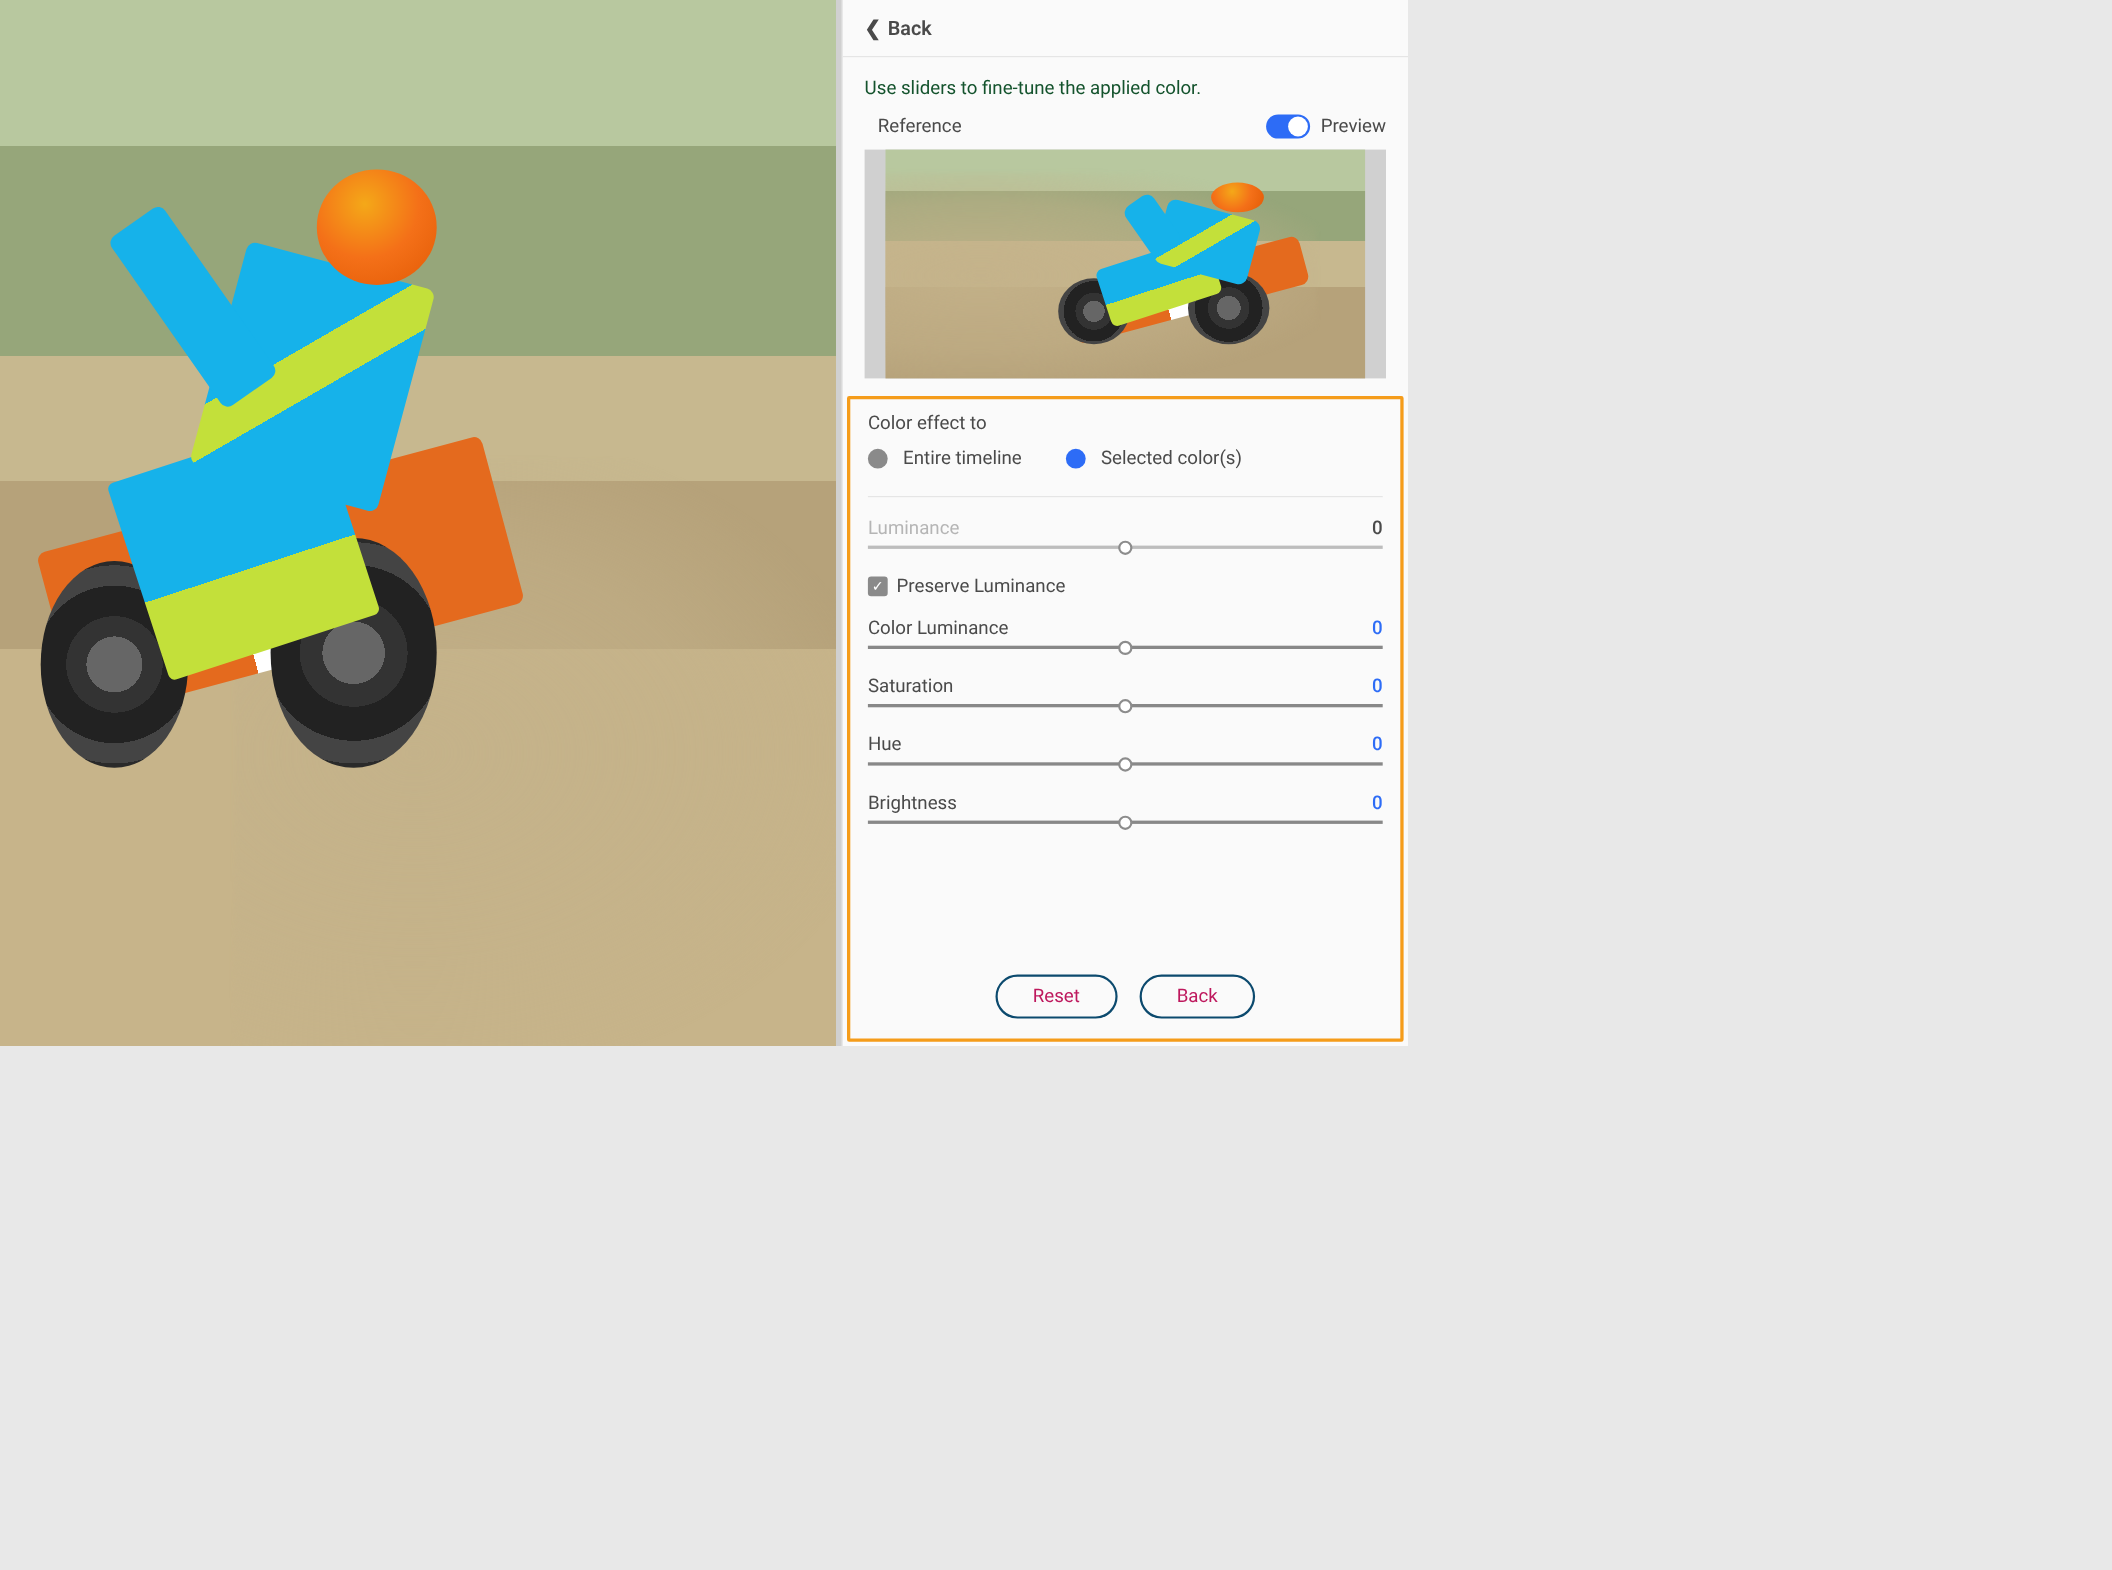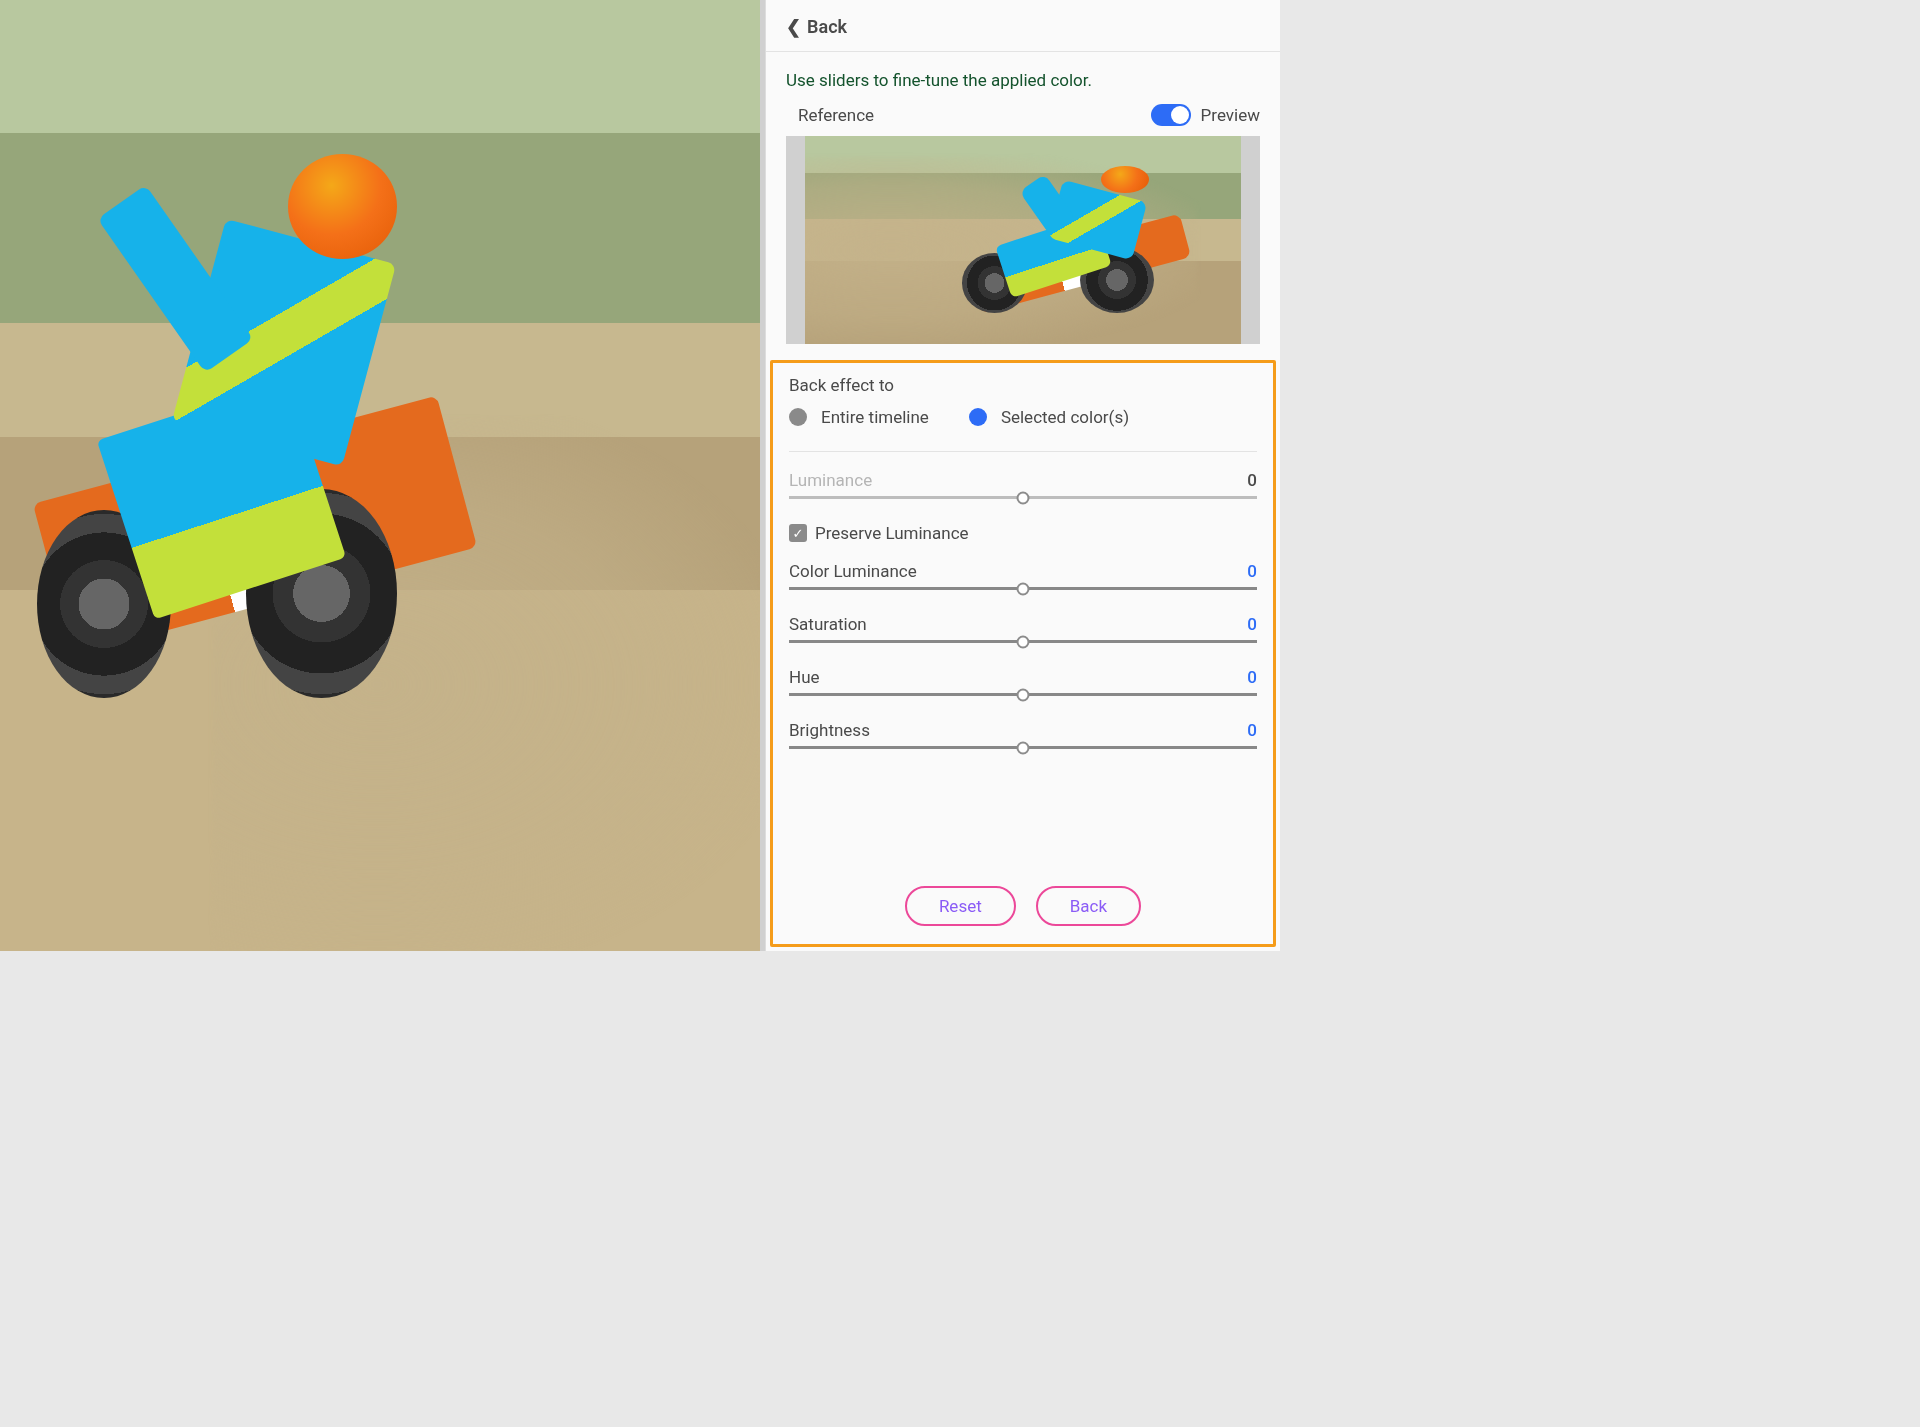--- a/index.html
+++ b/index.html
@@ -285,26 +285,26 @@
       cursor: pointer;
     }
     .buttons-row {
       display: flex;
       justify-content: center;
       gap: 20px;
       margin-top: auto;
       padding-top: 24px;
     }
     .pill-button {
-      border: 2px solid #ec4899;
+      border: 2px solid #0c4a6e;
       border-radius: 22px;
       background: transparent;
       padding: 8px 32px;
       font-size: 17px;
-      color: #8b5cf6;
+      color: #be185d;
       cursor: pointer;
     }
   </style>
 </head>
 <body>
 
 <div class="main-preview">
   <div class="main-preview-image">
     <div class="dust"></div>
     <div class="rider-shape">
@@ -350,21 +350,21 @@
         <div class="legs"></div>
         <div class="torso"></div>
         <div class="arm-left"></div>
         <div class="helmet"></div>
       </div>
     </div>
   </div>
 
   <div class="highlight-box">
 
-    <div class="apply-title">Back effect to</div>
+    <div class="apply-title">Color effect to</div>
 
     <div class="radio-row">
       <div class="radio-option">
         <div class="radio-dot"></div>
         <span>Entire timeline</span>
       </div>
       <div class="radio-option">
         <div class="radio-dot selected"></div>
         <span>Selected color(s)</span>
       </div>

